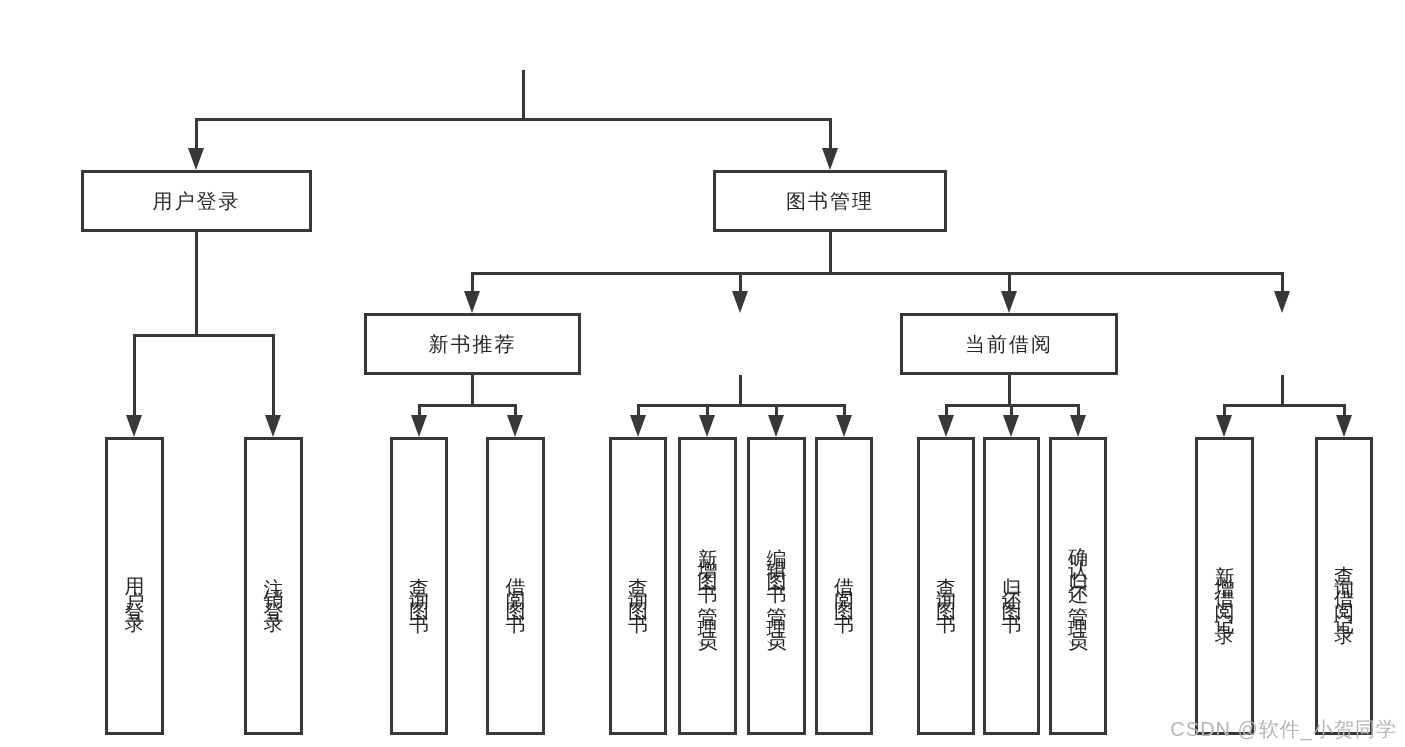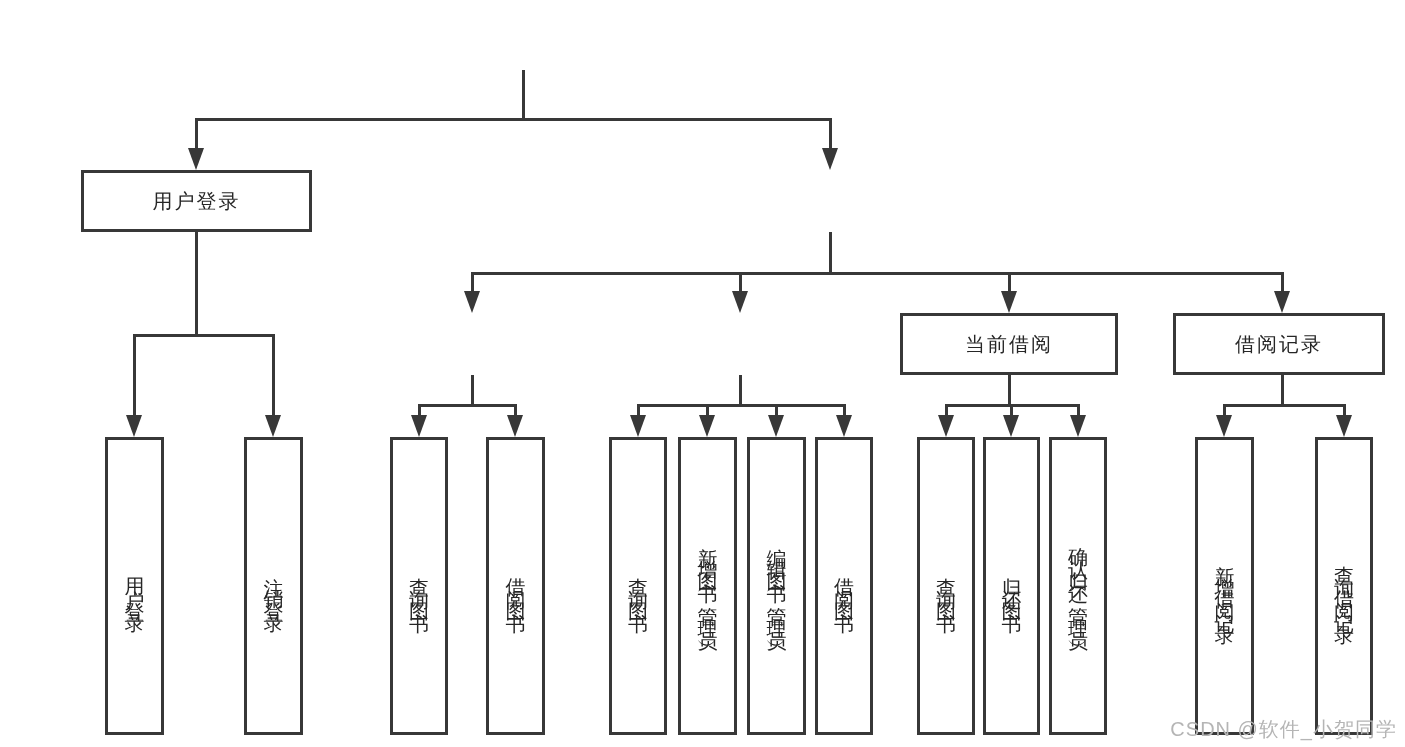--- a/index.html
+++ b/index.html
@@ -34,26 +34,29 @@
 </style>
 </head>
 <body>
 
 <div id="canvas" style="--line: #383838; --text: #262626; --wm: #b5b5b5;">
 
 
   <div class="box" style="left:81px;top:170px;width:231px;height:62px">
     <span>用户登录</span>
   </div>
+  <div class="box" style="left:713px;top:170px;width:234px;height:62px">
+    <span>图书管理</span>
+  </div>
 
+  <div class="box" style="left:364px;top:313px;width:217px;height:62px">
+    <span>新书推荐</span>
+  </div>
   <div class="box" style="left:900px;top:313px;width:218px;height:62px">
     <span>当前借阅</span>
-  </div>
-  <div class="box" style="left:1173px;top:313px;width:212px;height:62px">
-    <span>借阅记录</span>
   </div>
 
   <div class="box" style="left:105px;top:437px;width:59px;height:298px">
     <span class="vlbl">用户登录</span>
   </div>
   <div class="box" style="left:244px;top:437px;width:59px;height:298px">
     <span class="vlbl">注销登录</span>
   </div>
 
   <div class="box" style="left:390px;top:437px;width:58px;height:298px">

